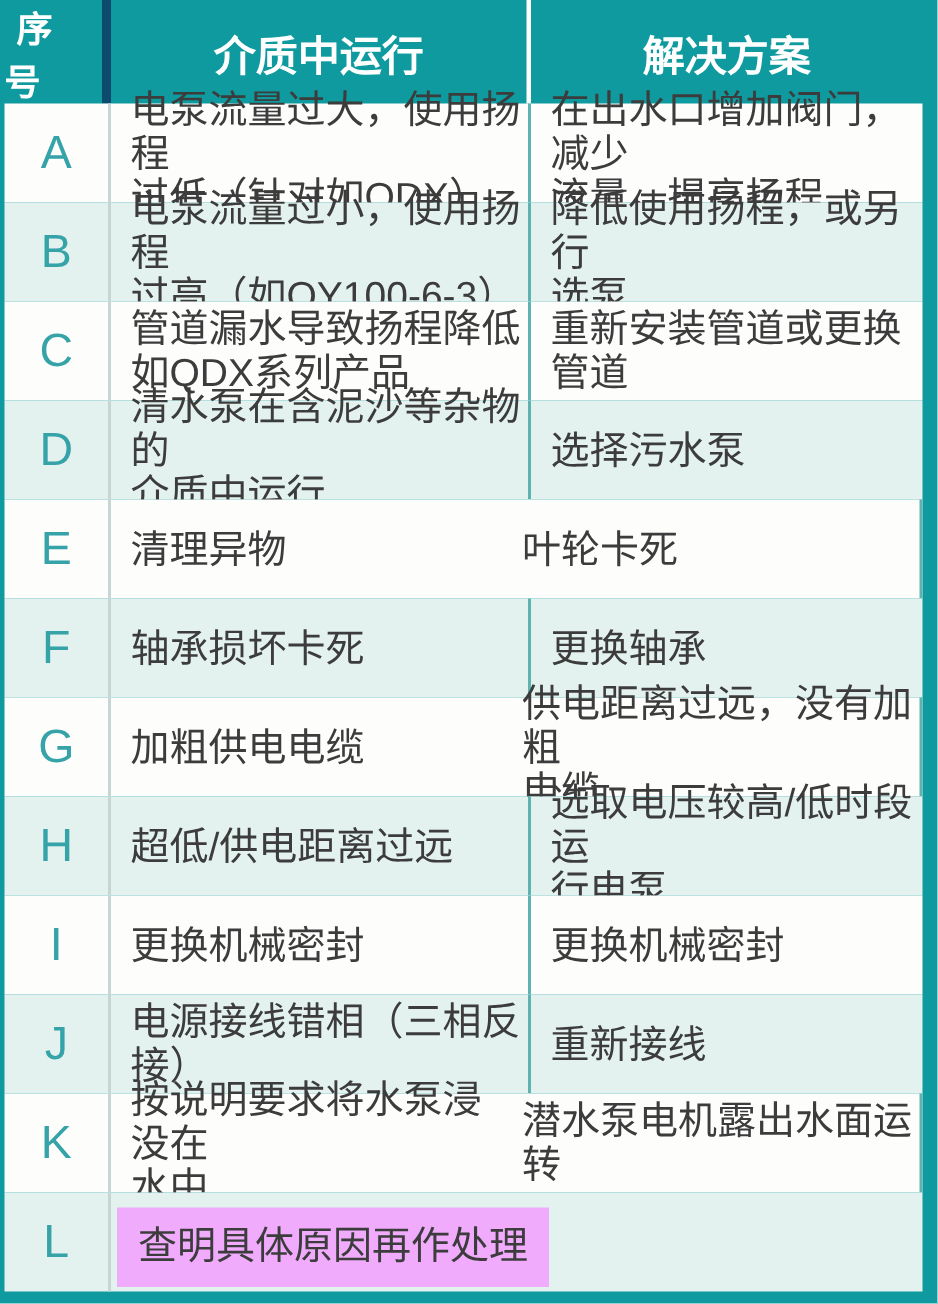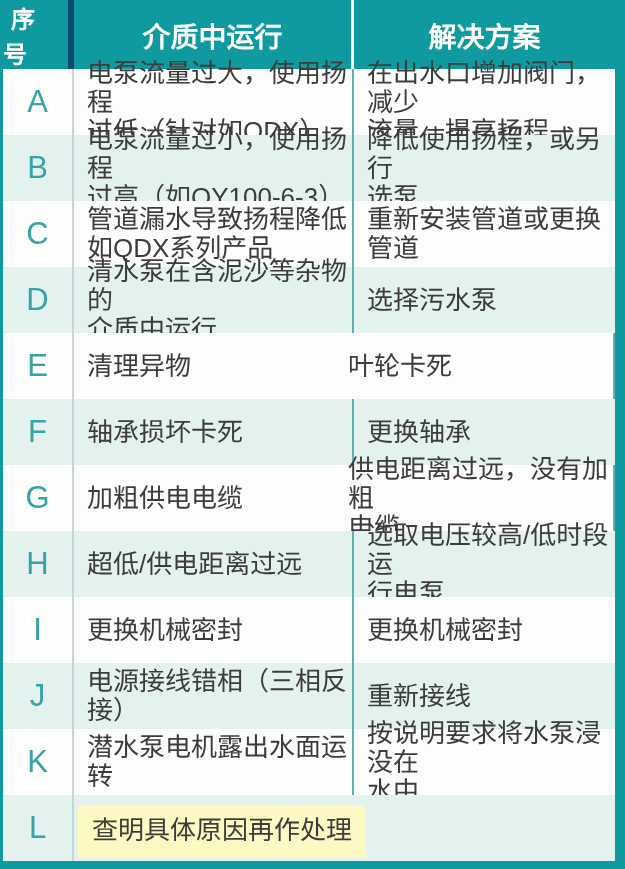--- a/index.html
+++ b/index.html
@@ -92,21 +92,21 @@
   .cell-text{
     font-size:26px;
     line-height:29px;
     color:var(--text);
     white-space:pre-line;
   }
   
   .tr:last-child .td-solution{padding-left:4px;}
   .tr:last-child .td-solution .cell-text{
     display:inline-block;
-    background:#fef9c3;
+    background:#f0abfc;
     padding:11px 14px 13px 14px;
     margin-top:6px;
   }
 </style>
 </head>
 <body>
 
 <div class="canvas">
   <div class="table">
     <div class="thead">
@@ -218,27 +218,27 @@
     <div class="td td-cause">
             <span class="cell-text">电源接线错相（三相反接）</span>
           </div>
     <div class="td td-solution">
             <span class="cell-text">重新接线</span>
           </div>
   </div>
 
   <div class="tr">
     <div class="td td-id">K</div>
-    <div class="td td-cause">
-            <span class="cell-text">潜水泵电机露出水面运转</span>
-          </div>
     <div class="td td-solution">
             <span class="cell-text">按说明要求将水泵浸没在
 水中</span>
           </div>
+    <div class="td td-cause">
+            <span class="cell-text">潜水泵电机露出水面运转</span>
+          </div>
   </div>
 
   <div class="tr">
     <div class="td td-id">L</div>
     <div class="td td-solution">
             <span class="cell-text">查明具体原因再作处理</span>
           </div>
   </div>
 </div>
   </div>

